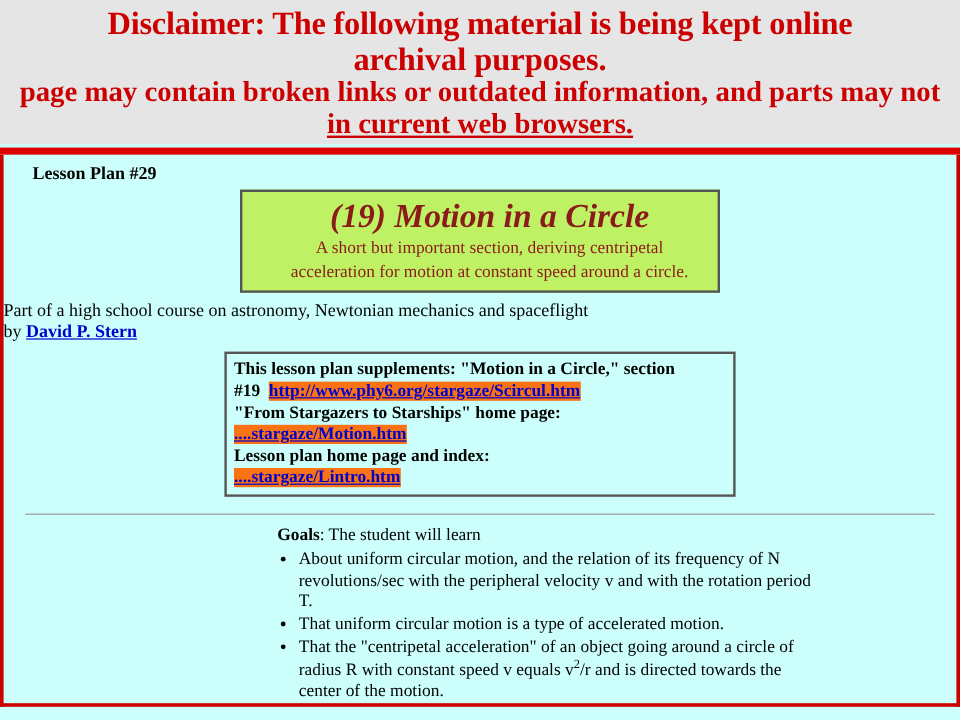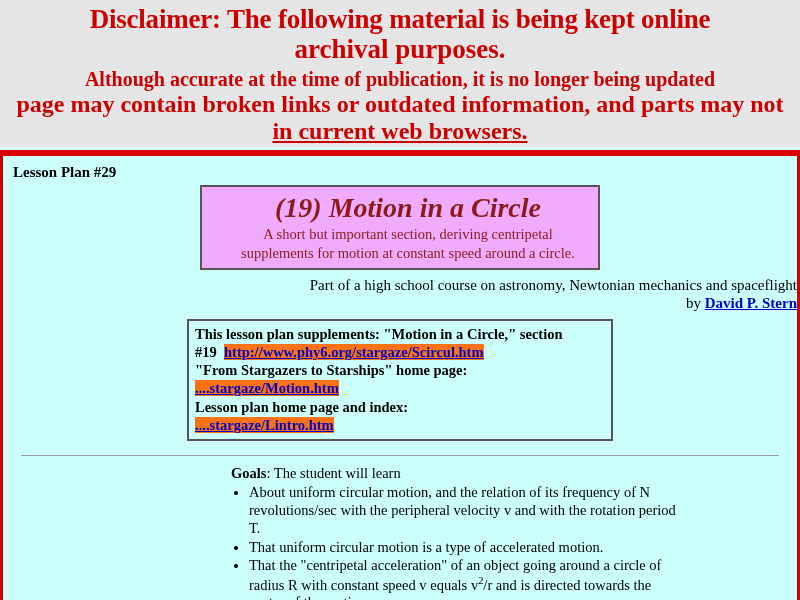--- a/index.html
+++ b/index.html
@@ -65,55 +65,55 @@
   }
 
   .top-row {
     display: flex;
     align-items: baseline;
     padding: 8px 0 0 0;
   }
   .lesson-label {
     font-weight: bold;
     font-size: 15px;
-    padding-left: 10px;
+    padding-left: 24px;
     white-space: nowrap;
   }
   .url-top {
     font-size: 14px;
     padding-left: 50px;
     white-space: nowrap;
   }
 
   
   .title-box {
     width: 400px;
     margin: 4px auto 0 auto;
     border: 2px solid #555555;
-    background: #f0abfc;
+    background: #bef264;
     text-align: center;
     padding: 5px 6px 6px 22px;
     box-sizing: border-box;
   }
   .title-main {
     font-style: italic;
     font-weight: bold;
     font-size: 28px;
     color: #8b1a1a;
     line-height: 1.15;
   }
   .title-sub {
     font-size: 14.5px;
     color: #8b1a1a;
     line-height: 1.18;
     margin-top: 2px;
   }
 
   .course-line {
-    text-align: right;
+    text-align: left;
     font-size: 15px;
     margin-top: 6px;
     line-height: 1.2;
   }
   .course-line a, .link {
     color: #0000cc;
     text-decoration: underline;
     font-weight: bold;
   }
 
@@ -159,36 +159,35 @@
     margin-bottom: 1px;
   }
   sup { font-size: 0.72em; vertical-align: super; }
 </style>
 </head>
 <body>
 
 <div class="disclaimer">
   <div class="line1">Disclaimer: The following material is being kept online</div>
   <div class="line2">archival purposes.</div>
-  <div class="line3">Although accurate at the time of publication, it is no longer being updated</div>
   <div class="line4">page may contain broken links or outdated information, and parts may not</div>
   <div class="line5">in current web browsers.</div>
 </div>
 <hr class="red-rule">
 
 <div class="doc">
 
   <div class="top-row">
     <div class="lesson-label">Lesson Plan #29</div>
   </div>
 
   <div class="title-box">
     <div class="title-main">(19) Motion in a Circle</div>
     <div class="title-sub">A short but important section, deriving centripetal</div>
-    <div class="title-sub">supplements for motion at constant speed around a circle.</div>
+    <div class="title-sub">acceleration for motion at constant speed around a circle.</div>
   </div>
 
   <div class="course-line">
     <span>Part of a high school course on astronomy, Newtonian mechanics and spaceflight</span><br>
     <span>by </span><a class="link" href="#">David P. Stern</a>
   </div>
 
   <div class="supp-box">
     <div>
       <b>This lesson plan supplements: "Motion in a Circle," section</b>

